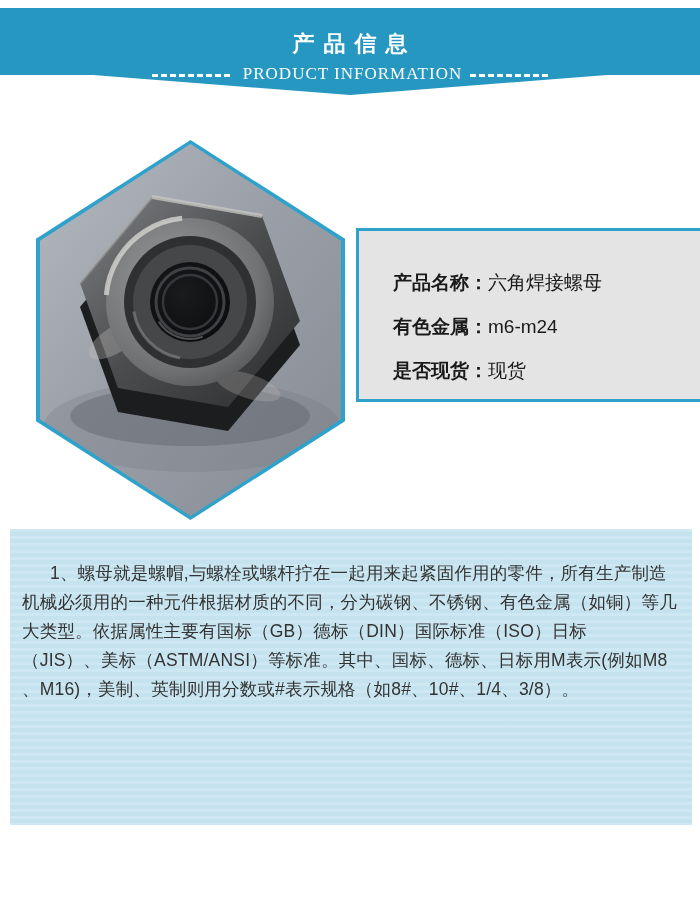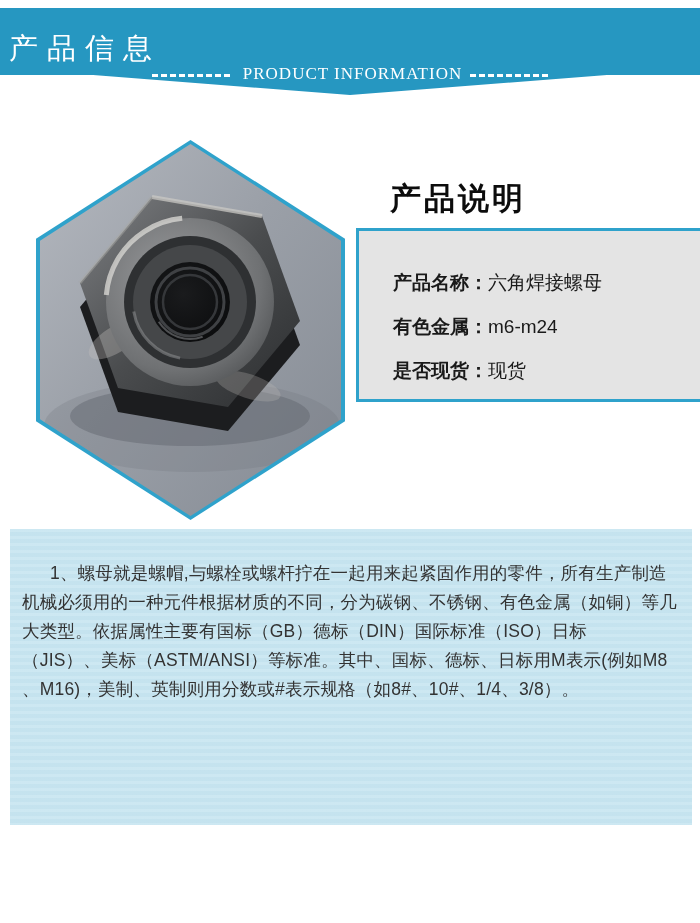--- a/index.html
+++ b/index.html
@@ -2,22 +2,22 @@
 <html><head>
 <meta charset="utf-8">
 <style>
   html,body{margin:0;padding:0;background:#fff;}
   .page{position:relative;width:700px;height:923px;background:#fff;overflow:hidden;
         font-family:"Liberation Sans","DejaVu Sans",sans-serif;}
 
   
   .banner{position:absolute;left:0;top:8px;width:700px;height:87px;background:#2697c1;
           clip-path:polygon(0 0,100% 0,100% 77%,86.7% 77%,50% 100%,13.3% 77%,0 77%);}
-  .banner-cn{position:absolute;left:0;right:0;top:21px;color:#fff;
-             font-size:29px;font-weight:400;letter-spacing:9px;text-indent:9px;}
+  .banner-cn{position:absolute;left:0;right:0;top:21px;text-align:center;color:#fff;
+             font-size:22px;font-weight:700;letter-spacing:9px;text-indent:9px;}
   .banner-en{position:absolute;left:5px;right:0;top:56px;text-align:center;color:#fff;
              font-family:"Liberation Serif","DejaVu Serif",serif;font-size:17px;letter-spacing:1px;}
   .dash{position:absolute;top:66px;width:78px;height:0;border-top:3px dashed #fff;}
   .dash-left{left:152px;}
   .dash-right{left:470px;}
 
   
   .hexagon{position:absolute;left:36px;top:140px;width:309px;height:380px;background:#2fa2cb;
            clip-path:polygon(50% 0%,100% 26%,100% 74%,50% 100%,0% 74%,0% 26%);}
   .hex-inner{position:absolute;left:4px;top:4px;width:301px;height:372px;
@@ -99,21 +99,20 @@
         <circle cx="150" cy="158" r="57" fill="none" stroke="#8e9092" stroke-width="3" stroke-dasharray="70 290" opacity="0.55" transform="rotate(100 150 158)"></circle>
 
         <circle cx="150" cy="158" r="40" fill="url(#holeGrad)"></circle>
         <circle cx="150" cy="158" r="34" fill="none" stroke="#3f4144" stroke-width="3"></circle>
         <circle cx="150" cy="158" r="27" fill="none" stroke="#35373a" stroke-width="2.5"></circle>
         <circle cx="150" cy="158" r="37" fill="none" stroke="#7b7d80" stroke-width="2" stroke-dasharray="50 190" opacity="0.6" transform="rotate(70 150 158)"></circle>
       </svg>
     </div>
   </div>
 
-  <h2 class="section-title">产品说明</h2>
 
   <div class="info-box">
     <div class="info-row"><span class="info-label">产品名称：</span><span class="info-value">六角焊接螺母</span></div>
     <div class="info-row"><span class="info-label">有色金属：</span><span class="info-value">m6-m24</span></div>
     <div class="info-row"><span class="info-label">是否现货：</span><span class="info-value">现货</span></div>
   </div>
 
   <div class="desc-panel">
     <p class="para p1">1、螺母就是螺帽,与螺栓或螺杆拧在一起用来起紧固作用的零件，所有生产制造
 机械必须用的一种元件根据材质的不同，分为碳钢、不锈钢、有色金属（如铜）等几

